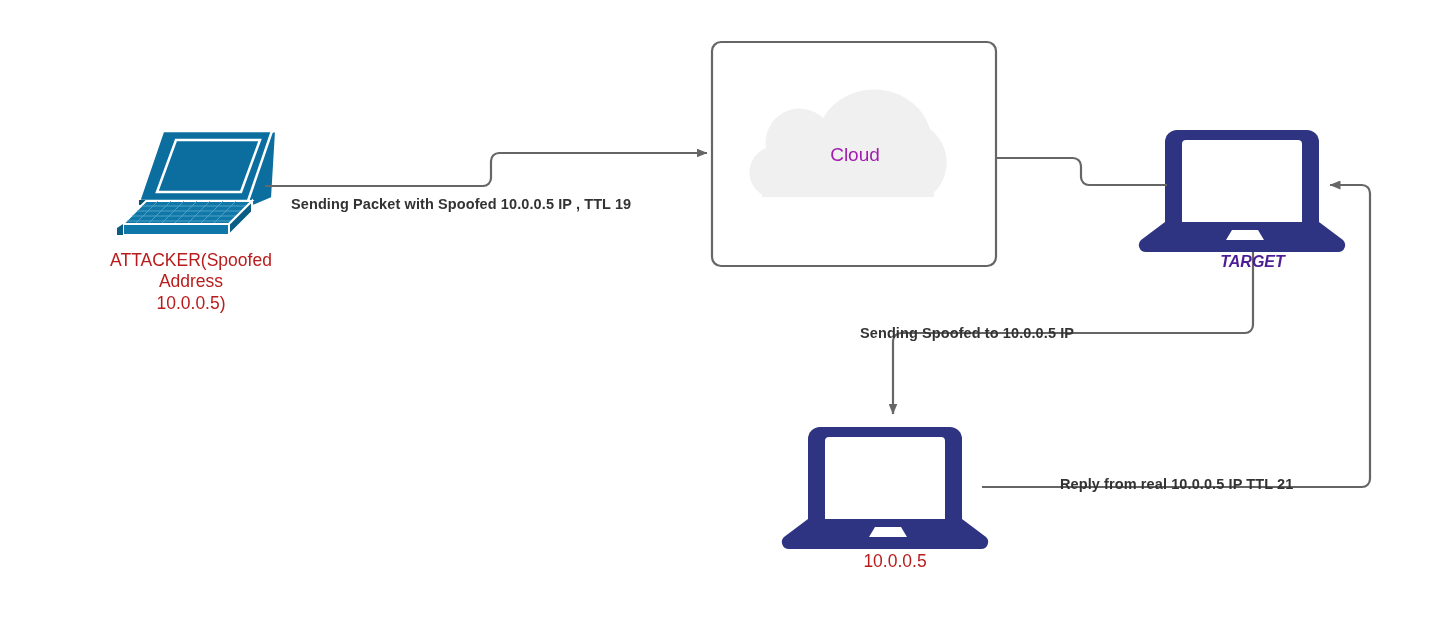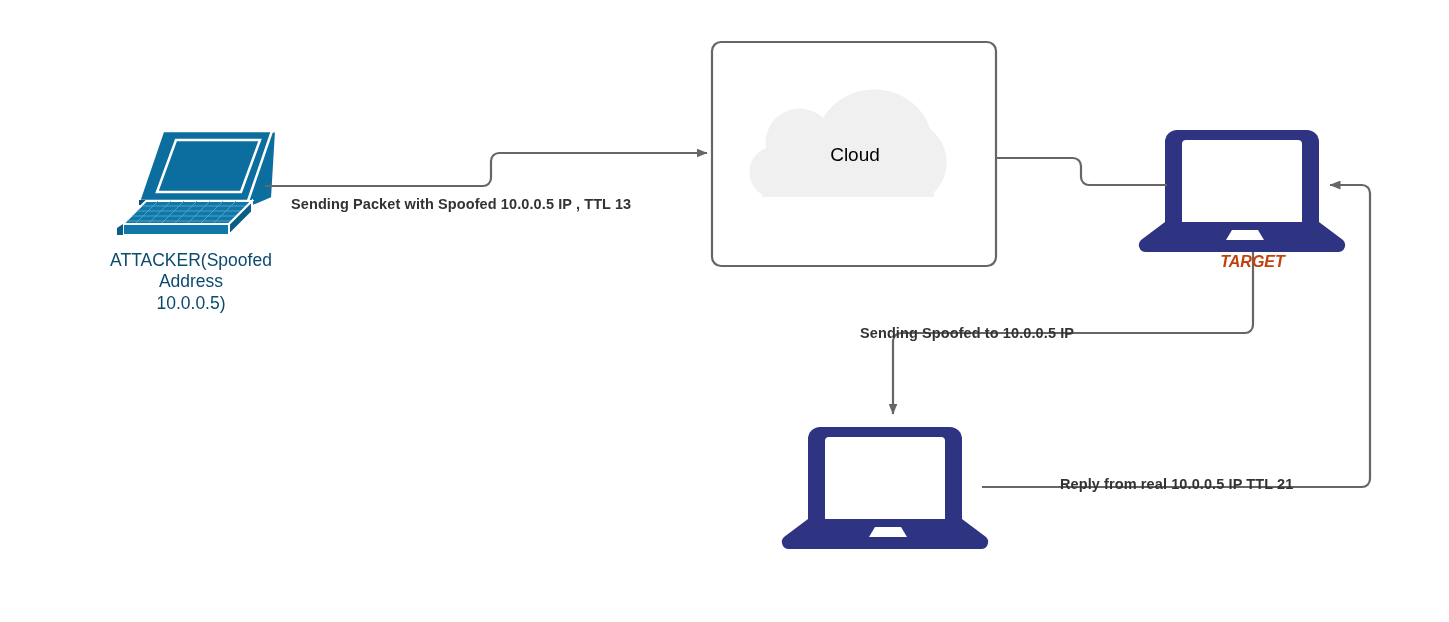--- a/index.html
+++ b/index.html
@@ -34,33 +34,33 @@
   }
   .lbl-edge {
     font-size: 14.5px;
     font-weight: bold;
     color: #333333;
     letter-spacing: 0.1px;
   }
   .lbl-node {
     font-size: 17.5px;
     font-weight: normal;
-    color: #0c4a6e;
+    color: #b91c1c;
     text-align: center;
   }
   .lbl-target {
     font-size: 16px;
     font-weight: bold;
     font-style: italic;
-    color: #c2410c;
+    color: #4c1d95;
     text-align: center;
   }
   .lbl-cloud {
     font-size: 19px;
-    color: #000000;
+    color: #a21caf;
     text-align: center;
   }
   #attacker-label   { left: 62px;  top: 250px; width: 258px; }
   #edge1-label      { left: 291px; top: 196px; }
   #cloud-label      { left: 760px; top: 143px; width: 190px; }
   #target-label     { left: 1155px;top: 252px; width: 195px; }
   #edge2-label      { left: 860px; top: 325px; }
   #edge3-label      { left: 1060px;top: 476px; }
   #node5-label      { left: 800px; top: 551px; width: 190px; }
 </style>
@@ -142,24 +142,25 @@
 
     <path d="M1253,252 V325 a8,8 0 0 1 -8,8 H901 a8,8 0 0 0 -8,8 V414" fill="none" stroke="#666666" stroke-width="2.2" marker-end="url(#arrowGray)"></path>
 
     <path d="M982,487 H1362 a8,8 0 0 0 8,-8 V193 a8,8 0 0 0 -8,-8 H1330" fill="none" stroke="#666666" stroke-width="2.2" marker-end="url(#arrowGray)"></path>
   </svg>
 
   <div class="lbl lbl-node" id="attacker-label">ATTACKER(Spoofed
 Address
 10.0.0.5)</div>
 
-  <div class="lbl lbl-edge" id="edge1-label">Sending Packet with Spoofed 10.0.0.5 IP , TTL 13</div>
+  <div class="lbl lbl-edge" id="edge1-label">Sending Packet with Spoofed 10.0.0.5 IP , TTL 19</div>
 
   <div class="lbl lbl-cloud" id="cloud-label">Cloud</div>
 
   <div class="lbl lbl-target" id="target-label">TARGET</div>
 
   <div class="lbl lbl-edge" id="edge2-label">Sending Spoofed to 10.0.0.5 IP</div>
 
   <div class="lbl lbl-edge" id="edge3-label">Reply from real 10.0.0.5 IP TTL 21</div>
 
+  <div class="lbl lbl-node" id="node5-label">10.0.0.5</div>
 
 </div>
 
 </body></html>

